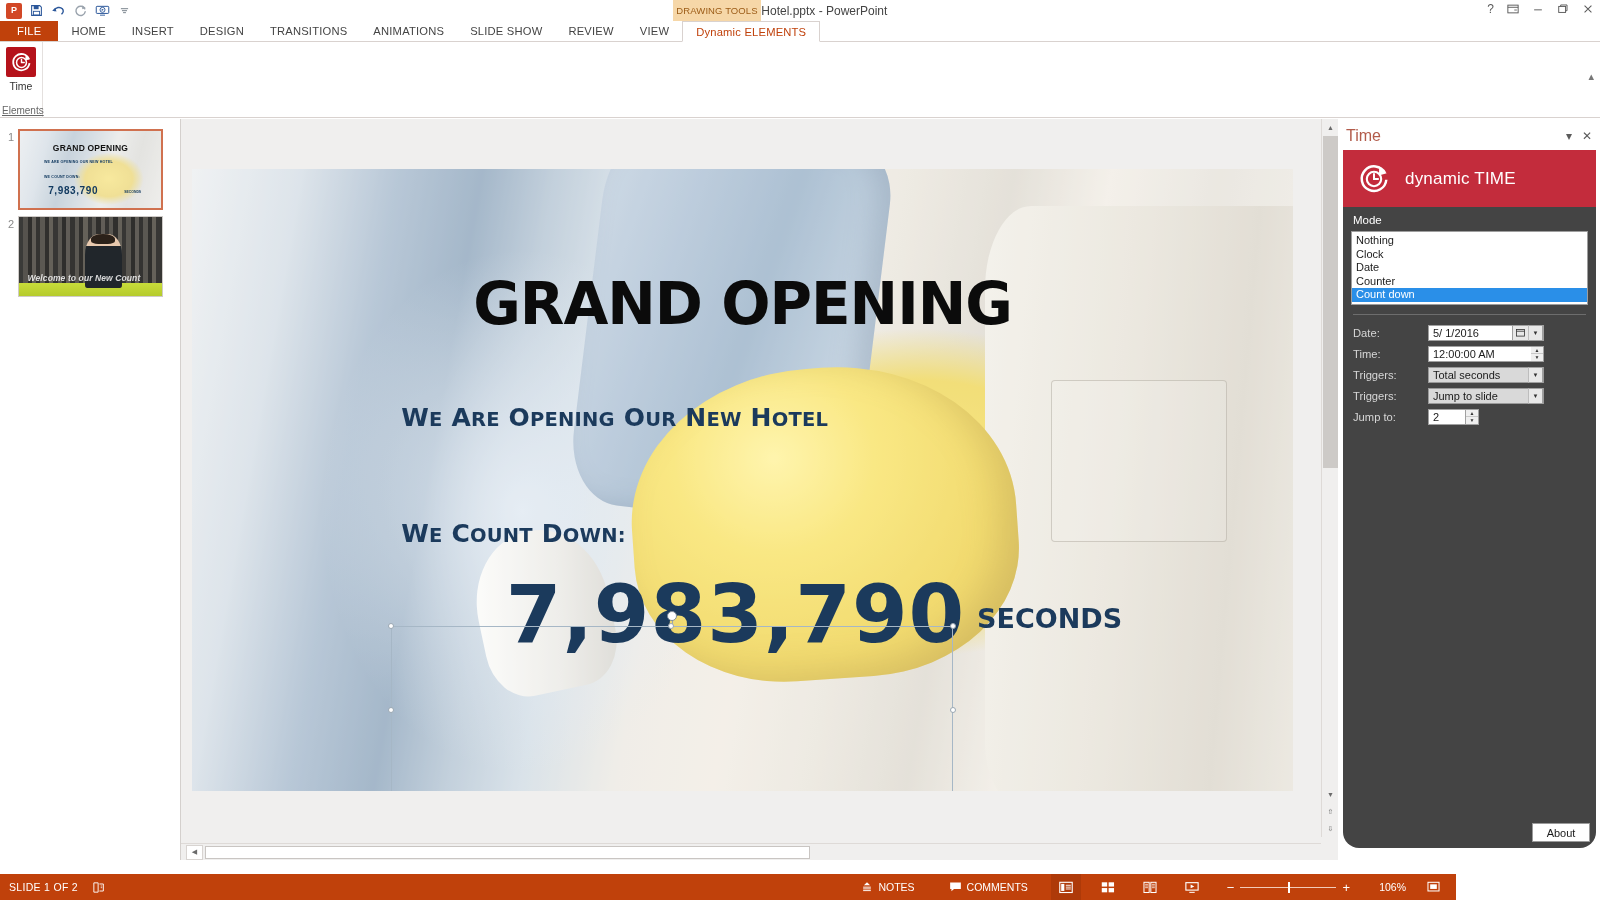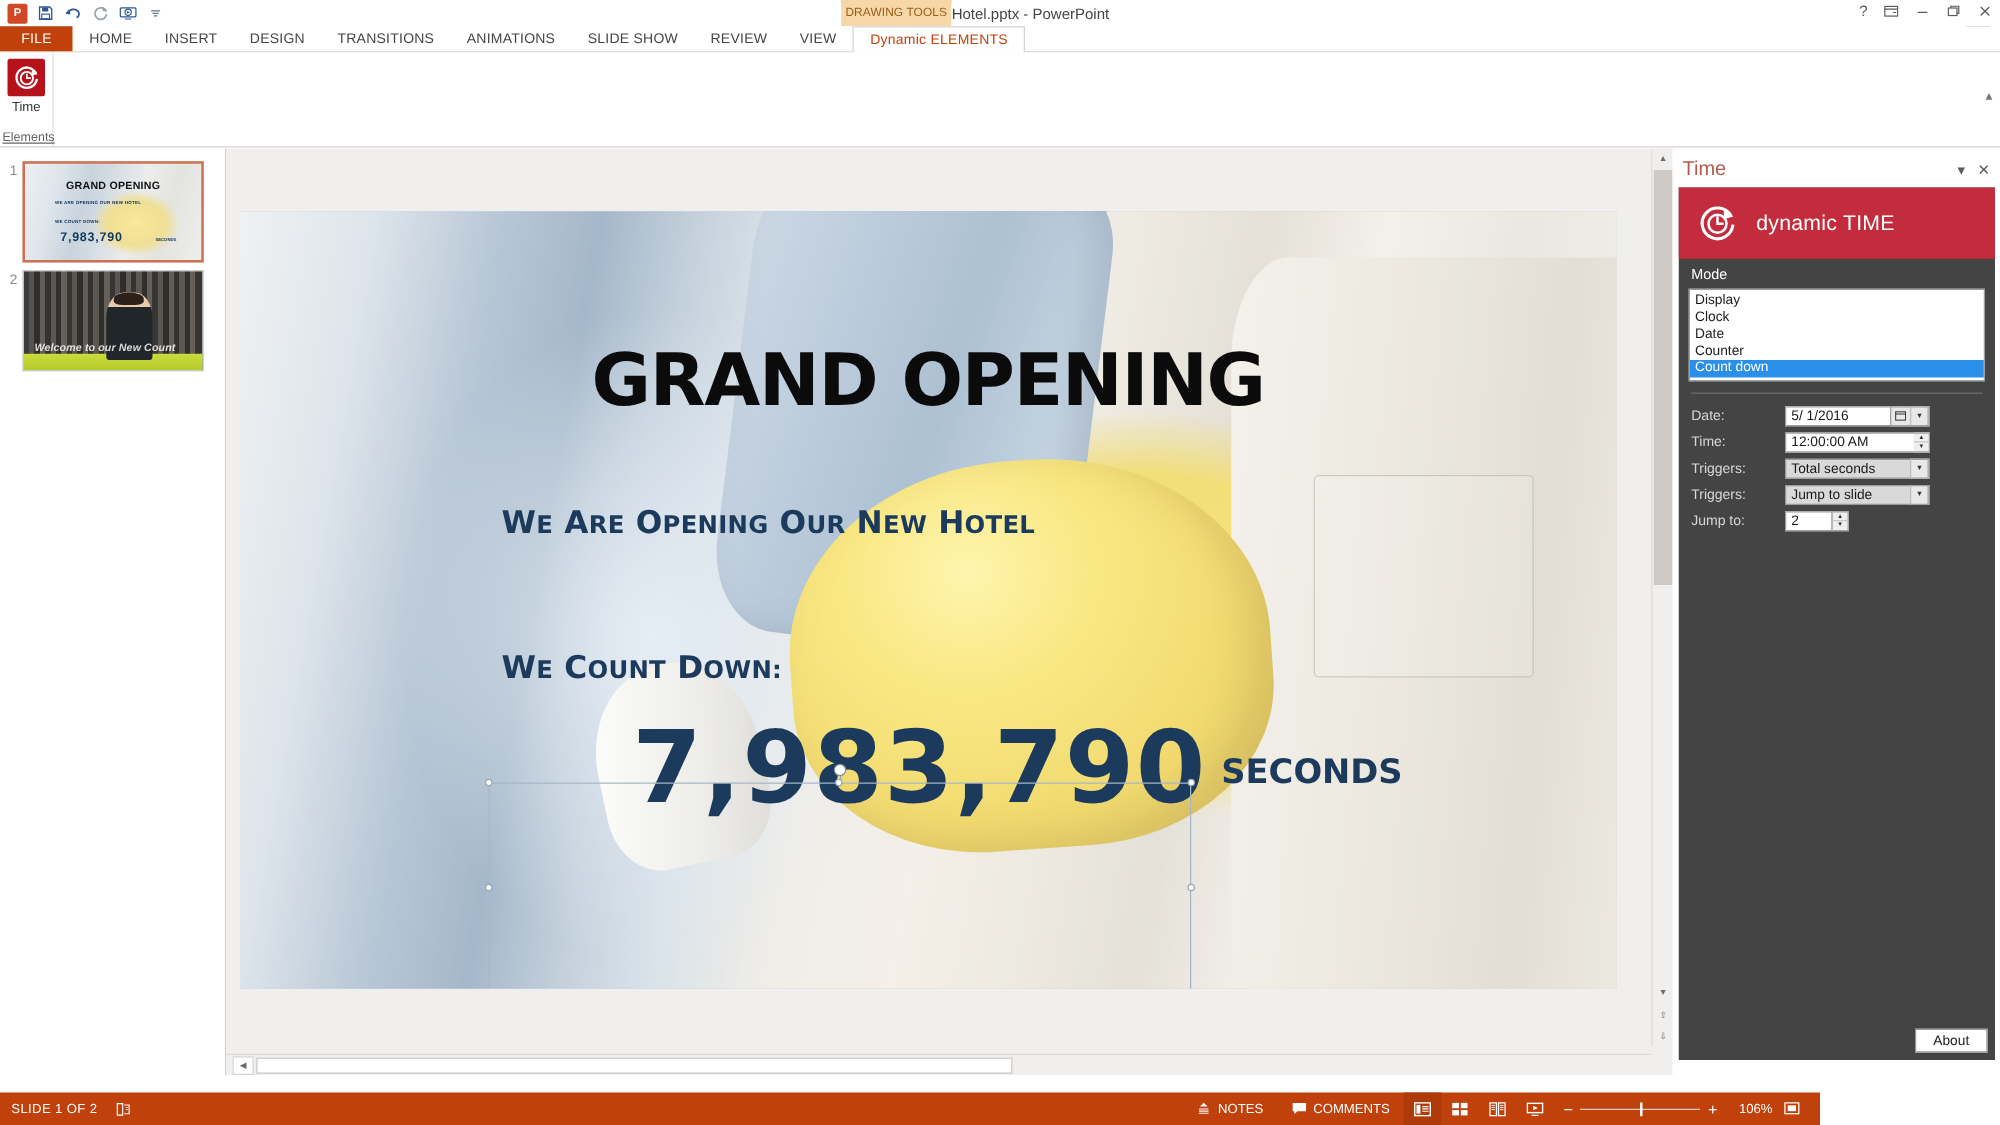--- a/index.html
+++ b/index.html
@@ -272,20 +272,21 @@
   }
   .tp-header {
     position: absolute; left: 8px; top: 4px; right: 4px; height: 26px;
     display: flex; align-items: center;
   }
   .tp-title { font-size: 16px; color: #b25b4a; font-weight: normal; }
   .tp-hdr-btns { margin-left: auto; display: flex; gap: 10px; color: #5b5b5b; font-size: 12px; padding-right:4px;}
   .tp-body {
     position: absolute; left: 5px; top: 31px; right: 4px; bottom: 12px;
     background: #444444;
+    border-radius: 16px;
   }
   .dt-banner {
     height: 57px; background: #c32c3c; display: flex; align-items: center; padding-left: 13px;
   }
   .dt-banner-text { color: #fff; font-size: 17px; margin-left: 13px; letter-spacing: .2px; }
   .tp-section-label { color: #ffffff; font-size: 11.5px; padding: 7px 0 5px 10px; }
   .modelist {
     margin: 0 8px; background: #ffffff; border: 1px solid #9e9e9e;
     padding: 2px 0 2px 0; font-size: 11px; color: #1c1c1c;
   }
@@ -327,21 +328,21 @@
     font-size: 11px; color: #1a1a1a;
   }
 
   
   .statusbar {
     position: absolute; left: 0; bottom: 0; width: 1456px; height: 26px;
     background: #c0410b; color: #fff;
     display: flex; align-items: center; font-size: 10.5px;
   }
   .sb-left { display: flex; align-items: center; gap: 14px; padding-left: 9px; letter-spacing: .3px;}
-  .sb-right { margin-left: auto; display: flex; align-items: center; gap: 0px; padding-right: 8px;}
+  .sb-right { margin-left: auto; display: flex; align-items: center; gap: 12px; padding-right: 8px;}
   .sb-item { display: flex; align-items: center; gap: 5px; padding: 0 11px; height: 26px; }
   .sb-view { width: 30px; height: 26px; display:flex; align-items:center; justify-content:center;}
   .sb-view.active { background: #ae3a09; }
   .zoom-slider { display: flex; align-items: center; gap: 6px; padding: 0 8px; }
   .zs-track { width: 96px; height: 1px; background: #f3cbb8; position: relative; }
   .zs-knob { position: absolute; left: 48px; top: -5px; width: 2px; height: 11px; background: #fff; }
   .zoom-pct { width: 36px; text-align: right; }
 
   svg { display:block; }
 </style>
@@ -555,21 +556,21 @@
               <circle cx="19" cy="19" r="7.6" fill="none" stroke="#fff" stroke-width="2.2"></circle>
               <path d="M19 13.6V19h4.3" stroke="#fff" stroke-width="2.1" fill="none" stroke-linecap="round"></path>
             </svg>
           </div>
           <div class="dt-banner-text">dynamic TIME</div>
         </div>
 
         <div class="tp-section-label">Mode</div>
 
         <div class="modelist">
-          <div class="mode-item">Display</div>
+          <div class="mode-item">Nothing</div>
           <div class="mode-item">Clock</div>
           <div class="mode-item">Date</div>
           <div class="mode-item">Counter</div>
           <div class="mode-item sel">Count down</div>
         </div>
 
         <div class="tp-divider"></div>
 
         <div style="margin-top:10px;">
           <div class="frow">

